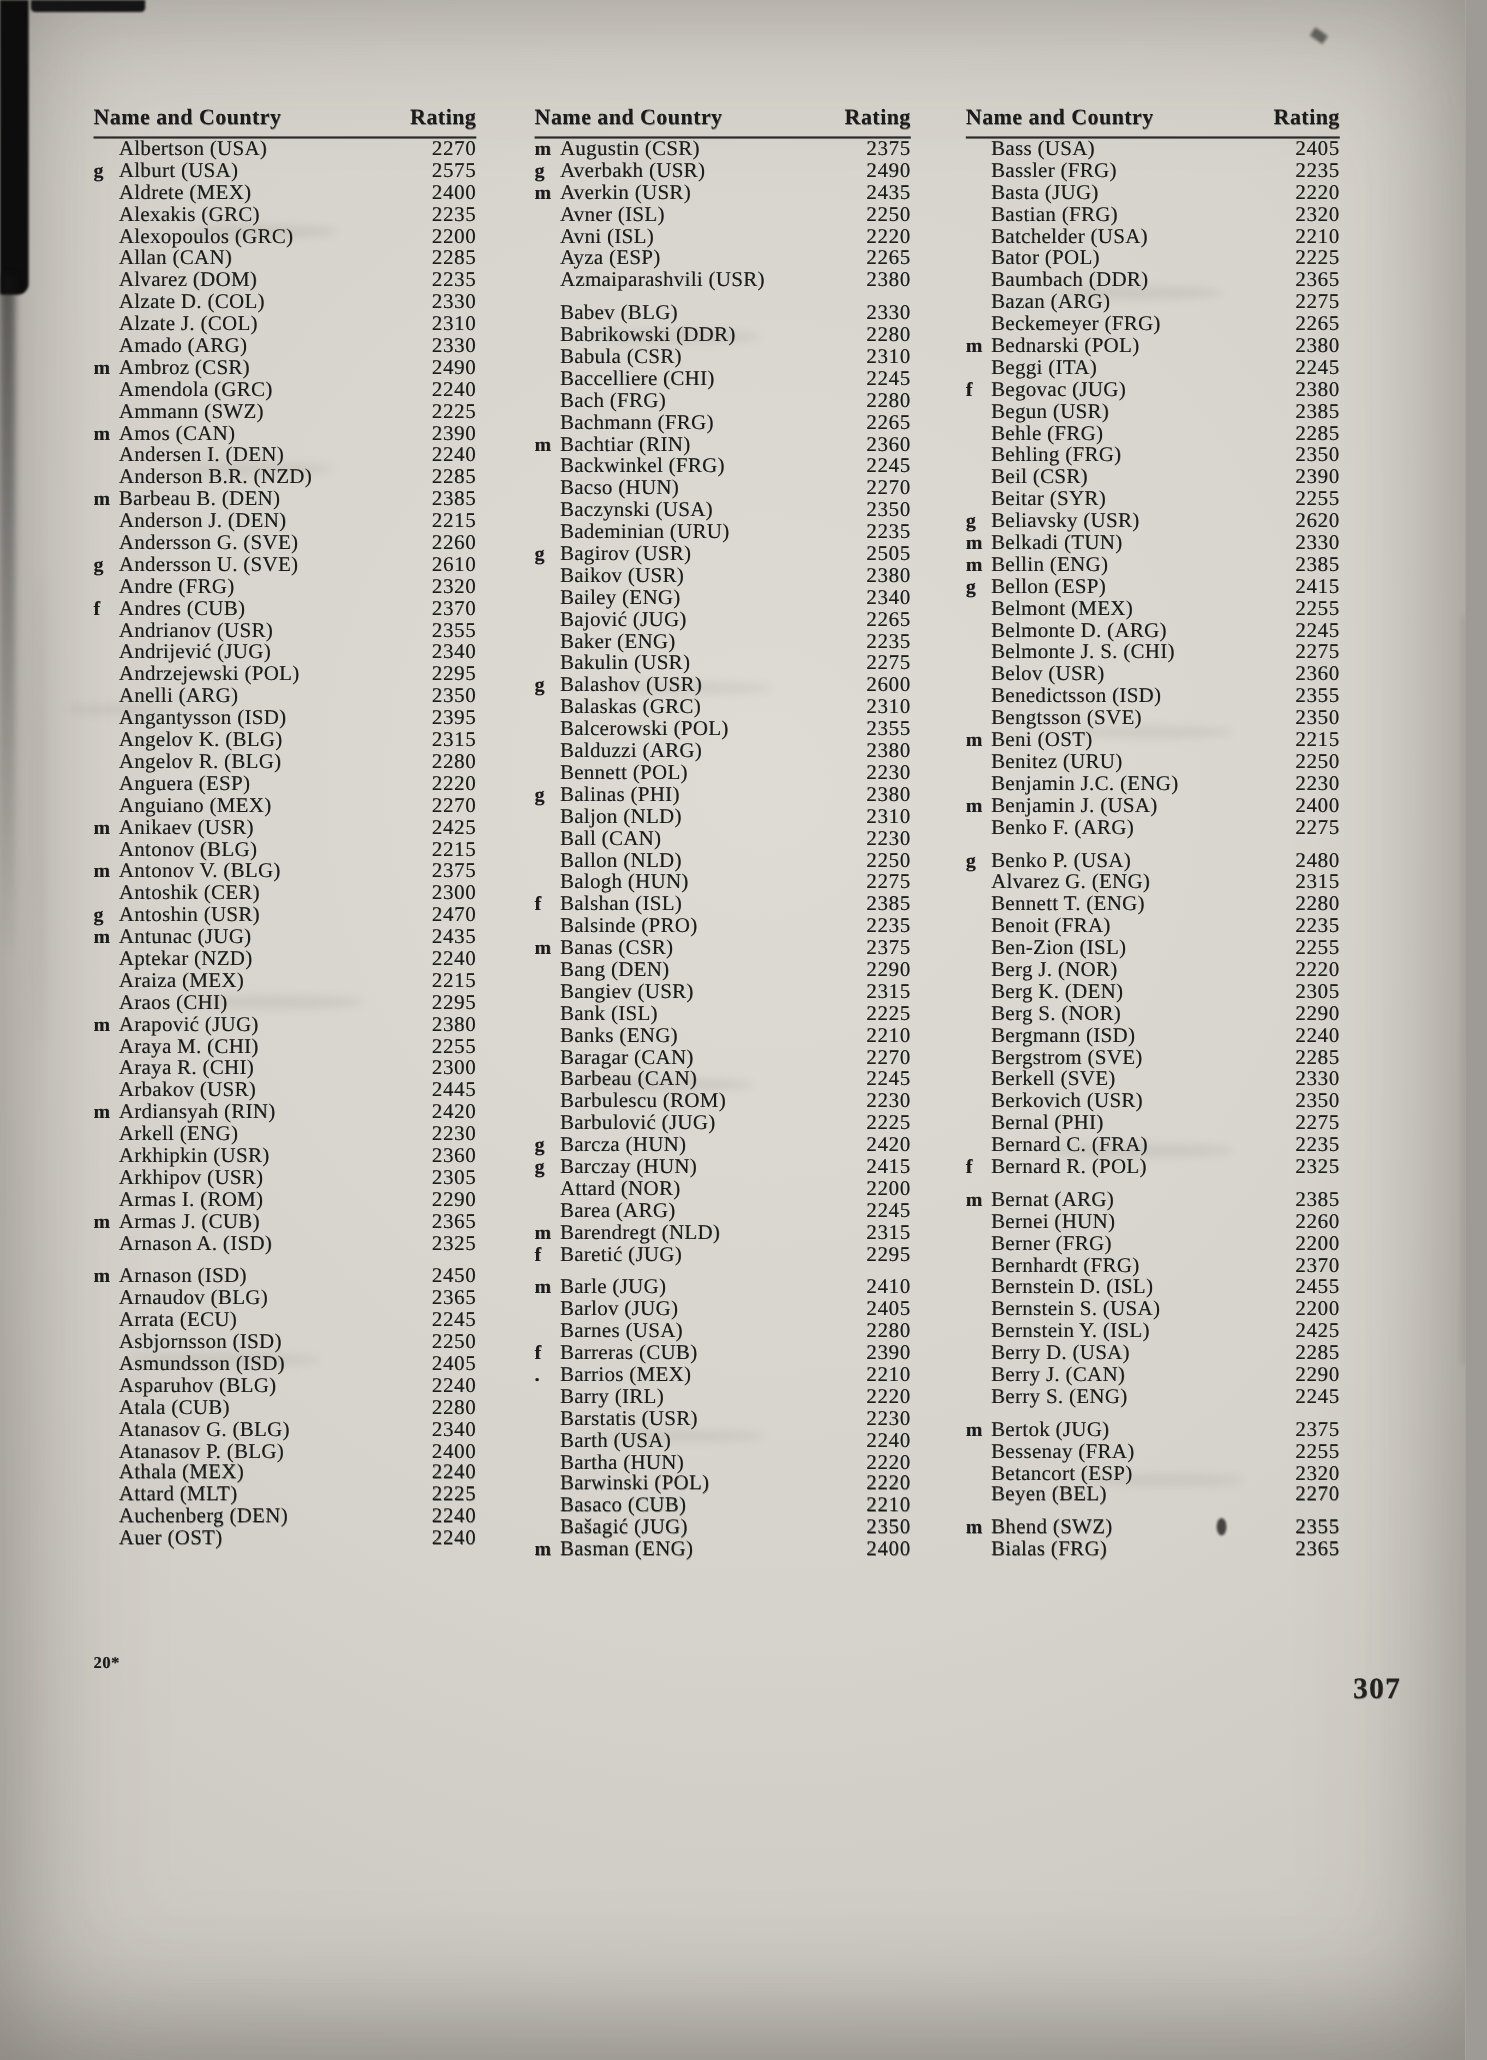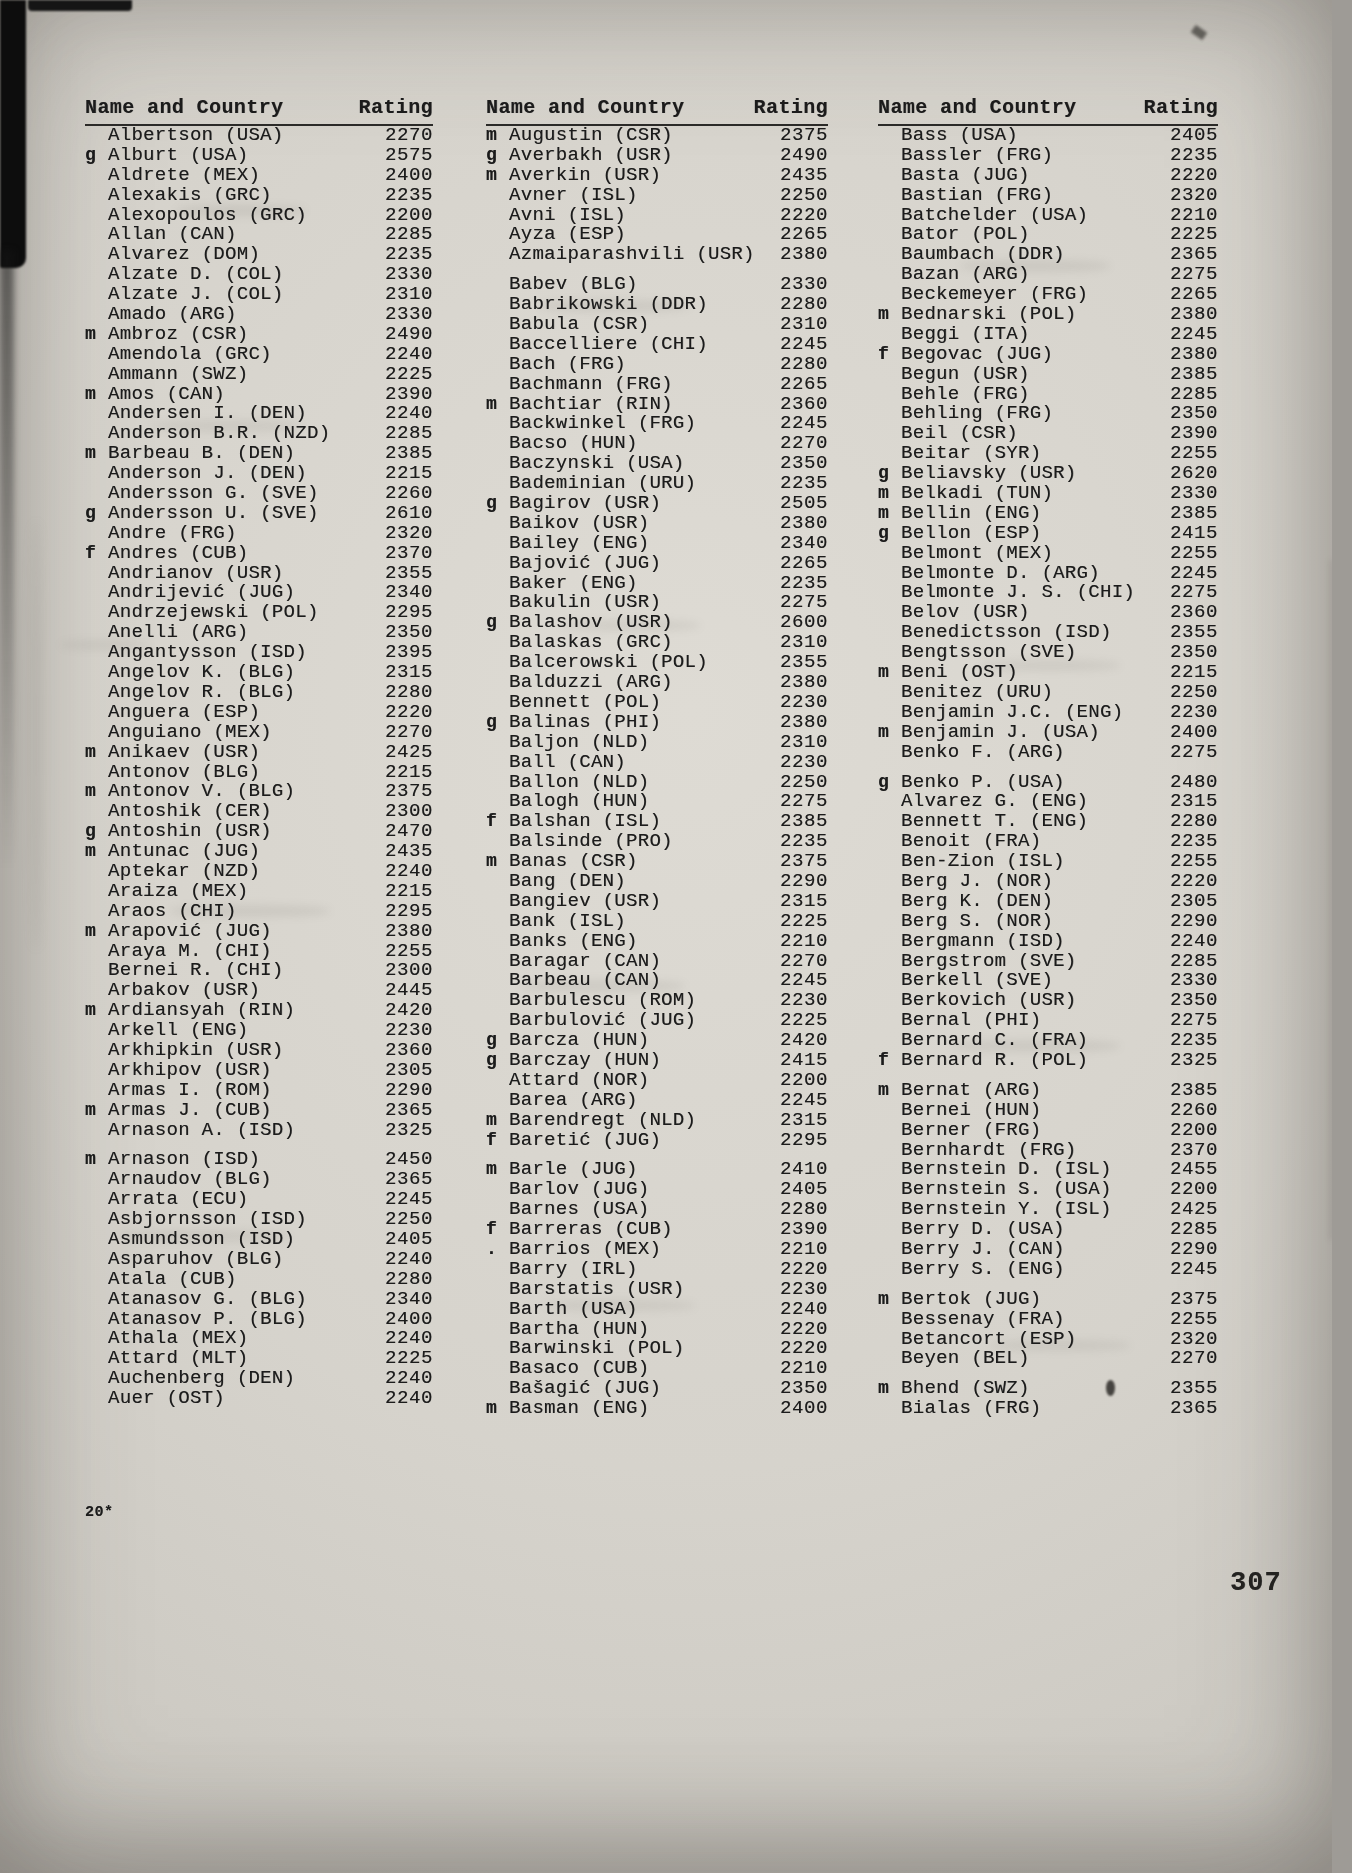--- a/index.html
+++ b/index.html
@@ -12,21 +12,20 @@
     background:#9e9b96;
     font-family:"Liberation Serif","DejaVu Serif",serif;
   }
   .page{
     position:relative;
     width:1332px;height:1873px;
     background:
       radial-gradient(ellipse 120% 90% at 52% 38%, #dedbd4 0%, var(--paper) 45%, #cac7c0 78%, #b9b6b0 100%);
     box-shadow:inset 0 0 140px rgba(70,66,60,.38), inset 0 -40px 90px rgba(70,66,60,.22);
     overflow:hidden;
-    font-family:Liberation Mono, monospace;
   }
   
   .bar-left{
     position:absolute;left:0;top:0;width:26px;height:268px;
     background:#0d0d0d;filter:blur(1.2px);
     border-radius:0 0 10px 2px;
   }
   .bar-left-fade{
     position:absolute;left:0;top:250px;width:14px;height:620px;
     background:linear-gradient(to bottom, rgba(20,20,20,.55), rgba(20,20,20,0));
@@ -83,21 +82,21 @@
       text-shadow:.3px .3px .4px rgba(25,25,25,.5);}
   .rt{flex:none;width:52px;text-align:right;font-size:19px;letter-spacing:.6px;
       text-shadow:.3px .3px .4px rgba(25,25,25,.5);}
   
   .footnote{
     position:absolute;left:85px;top:1504px;
     font-size:15px;font-weight:700;color:var(--ink);letter-spacing:.5px;
     text-shadow:.3px .3px .4px rgba(25,25,25,.5);
   }
   .pageno{
-    position:absolute;left:1230px;top:1568px;
+    position:absolute;left:1230px;top:1520px;
     font-size:27px;font-weight:600;color:#232220;letter-spacing:1px;
     text-shadow:.4px .4px .6px rgba(25,25,25,.4);
   }
 </style>
 </head>
 <body>
 
 <div class="page">
 
   <div class="bar-left"></div>
@@ -334,21 +333,21 @@
           <span class="nm">Arapović (JUG)</span>
           <span class="rt">2380</span>
         </div>
         <div class="row">
           <span class="pfx"></span>
           <span class="nm">Araya M. (CHI)</span>
           <span class="rt">2255</span>
         </div>
         <div class="row">
           <span class="pfx"></span>
-          <span class="nm">Bernei R. (CHI)</span>
+          <span class="nm">Araya R. (CHI)</span>
           <span class="rt">2300</span>
         </div>
         <div class="row">
           <span class="pfx"></span>
           <span class="nm">Arbakov (USR)</span>
           <span class="rt">2445</span>
         </div>
         <div class="row">
           <span class="pfx">m</span>
           <span class="nm">Ardiansyah (RIN)</span>

